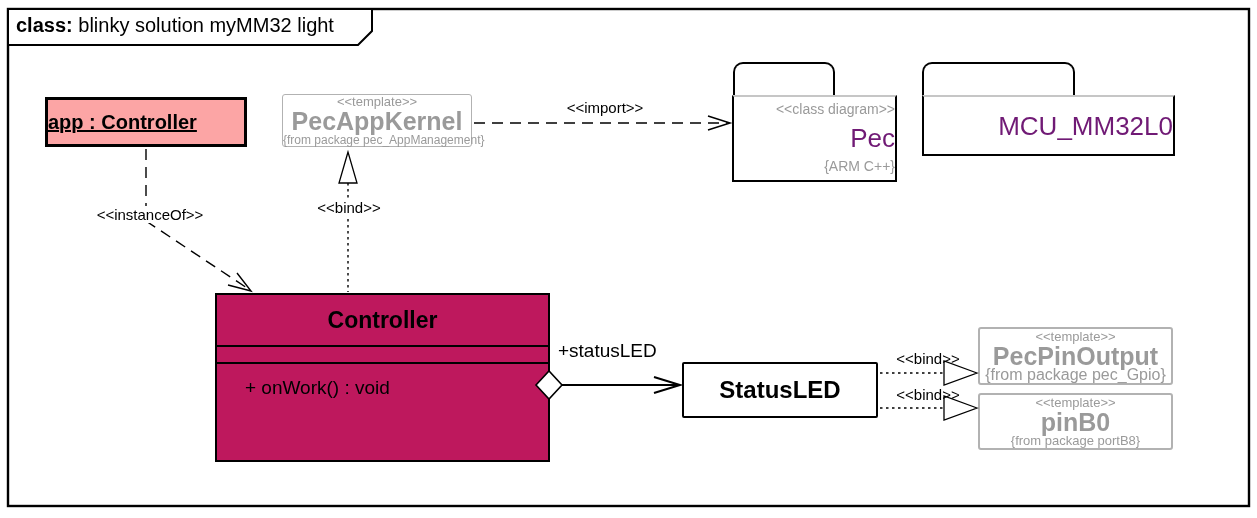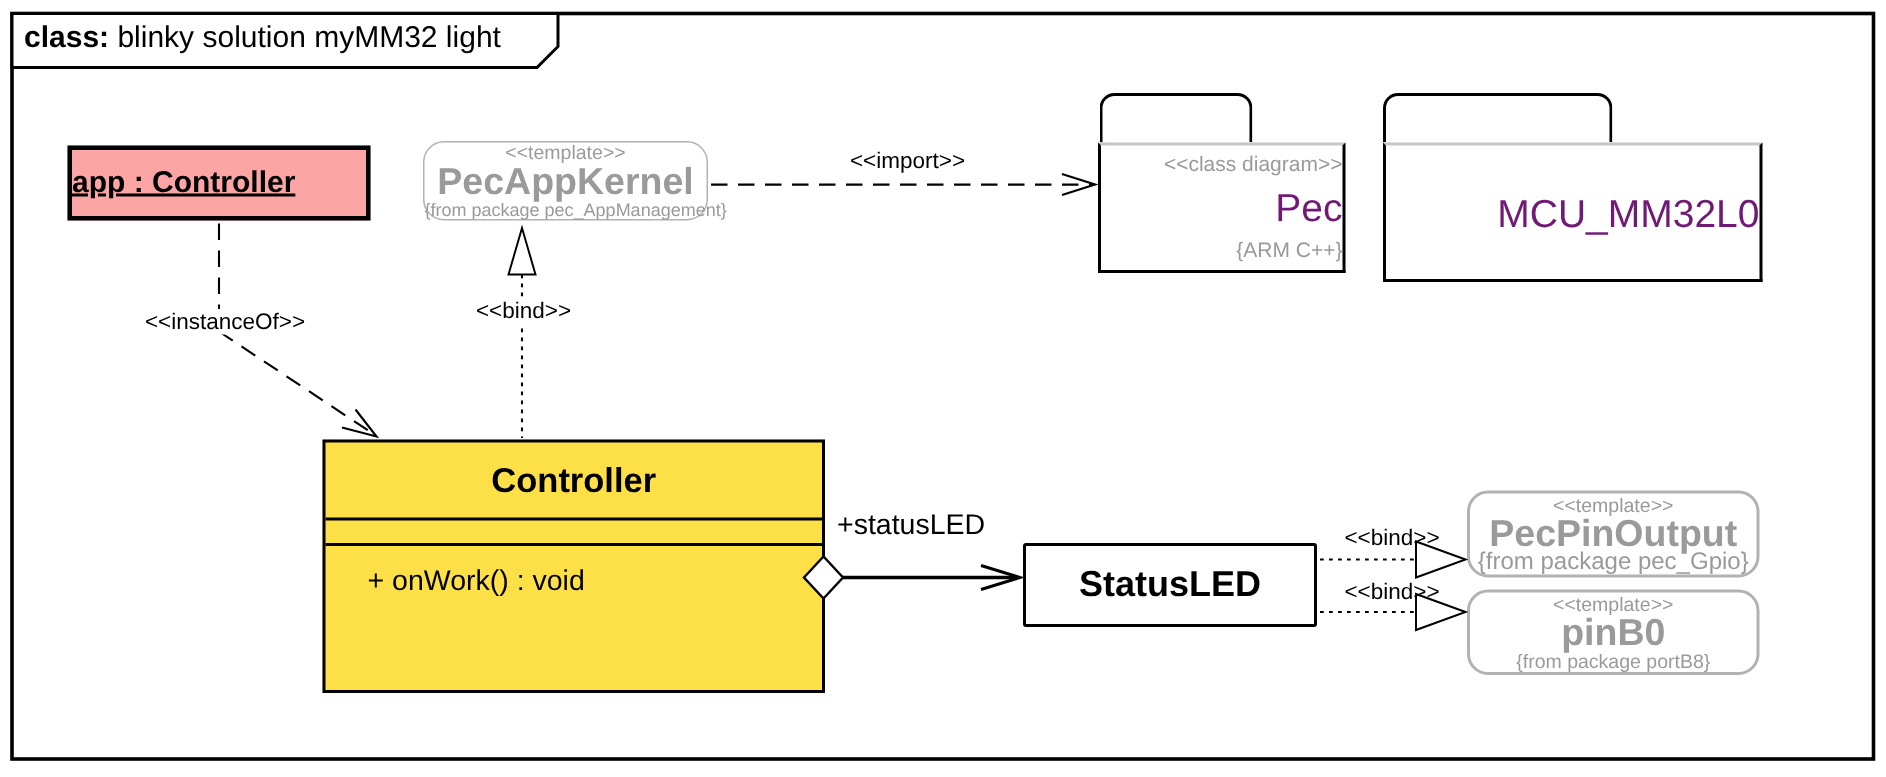--- a/index.html
+++ b/index.html
@@ -23,21 +23,21 @@
   
   .object-box {
     border:3px solid #000; background:#fca5a5;
     display:flex; align-items:center; justify-content:flex-start;
     font-size:20px; font-weight:bold; text-decoration:underline; white-space:nowrap;
   }
 
   
   .tmpl-box {
     background:#fff; color:var(--gray-text,#9a9a9a); text-align:center;
-    display:flex; flex-direction:column; justify-content:center; border-radius:14px;
+    display:flex; flex-direction:column; justify-content:center; border-radius:3px;
     white-space:nowrap; overflow:visible;
   }
   .tmpl-st   { font-size:13px; line-height:14px; }
   .tmpl-name { font-size:25px; line-height:24px; font-weight:bold; }
   .tmpl-from { font-size:12px; line-height:14px; }
 
   
   .folder-tab {
     border:2px solid #000; border-bottom:none; background:#fff;
     border-radius:10px 10px 0 0;
@@ -45,21 +45,21 @@
   .folder-body {
     border:2px solid #000; border-top:2px solid var(--gray-line,#c6c6c6); background:#fff;
     display:flex; flex-direction:column; align-items:flex-end; justify-content:space-between;
     text-align:center; box-sizing:border-box;
   }
   .pkg-st  { font-size:14px; line-height:16px; color:var(--gray-text,#9a9a9a); padding-top:4px; }
   .pkg-name{ font-size:26px; line-height:28px; color:#701a75; }
   .pkg-tag { font-size:14px; line-height:16px; color:var(--gray-text,#9a9a9a); padding-bottom:6px; }
 
   
-  .class-box { border:2px solid #000; background:#fde047; box-sizing:border-box; display:flex; flex-direction:column; }
+  .class-box { border:2px solid #000; background:#be185d; box-sizing:border-box; display:flex; flex-direction:column; }
   .class-title {
     height:50px; border-bottom:2px solid #000; display:flex; align-items:center; justify-content:center;
     font-size:23px; font-weight:bold;
   }
   .class-attrs { height:15px; border-bottom:2px solid #000; }
   .class-ops { flex:1; padding:11px 0 0 28px; font-size:19px; line-height:25px; white-space:nowrap; }
 
   
   .plain-class {
     border:2px solid #000; background:#fff; border-radius:2px;
@@ -107,21 +107,21 @@
 </div>
 
 <div class="abs node folder-tab" style="left:733px; top:62px; width:102px; height:33px; box-sizing:border-box;"></div>
 <div class="abs node folder-body" style="left:732px; top:95px; width:165px; height:87px;">
   <div class="pkg-st">&lt;&lt;class diagram&gt;&gt;</div>
   <div class="pkg-name">Pec</div>
   <div class="pkg-tag">{ARM C++}</div>
 </div>
 
 <div class="abs node folder-tab" style="left:922px; top:62px; width:153px; height:33px; box-sizing:border-box;"></div>
-<div class="abs node folder-body" style="left:922px; top:95px; width:253px; height:93px; justify-content:center;">
+<div class="abs node folder-body" style="left:922px; top:95px; width:253px; height:61px; justify-content:center;">
   <div class="pkg-name">MCU_MM32L0</div>
 </div>
 
 <div class="abs node class-box" style="left:215px; top:293px; width:335px; height:169px;">
   <div class="class-title">Controller</div>
   <div class="class-attrs"></div>
   <div class="class-ops">
     <div>+ onWork() : void</div>
   </div>
 </div>

